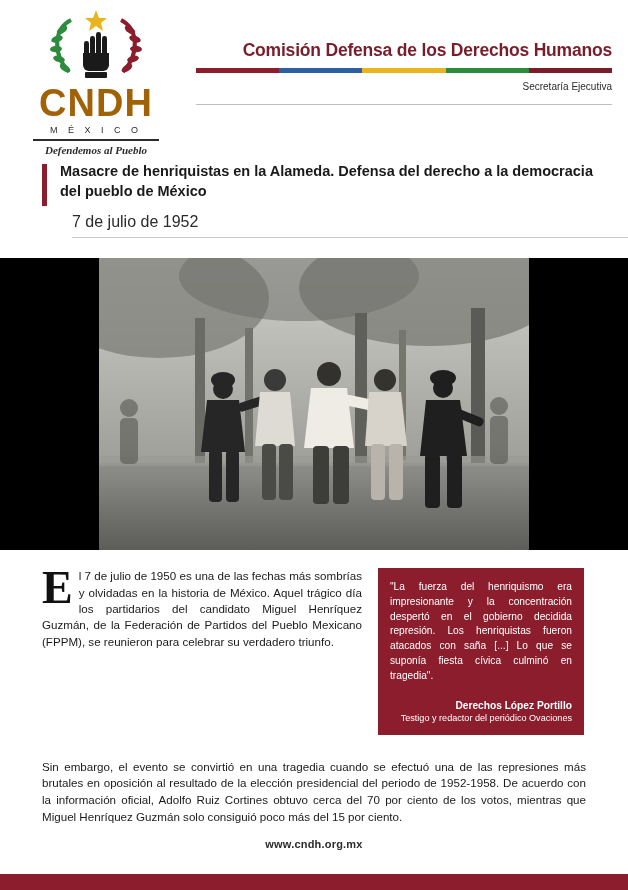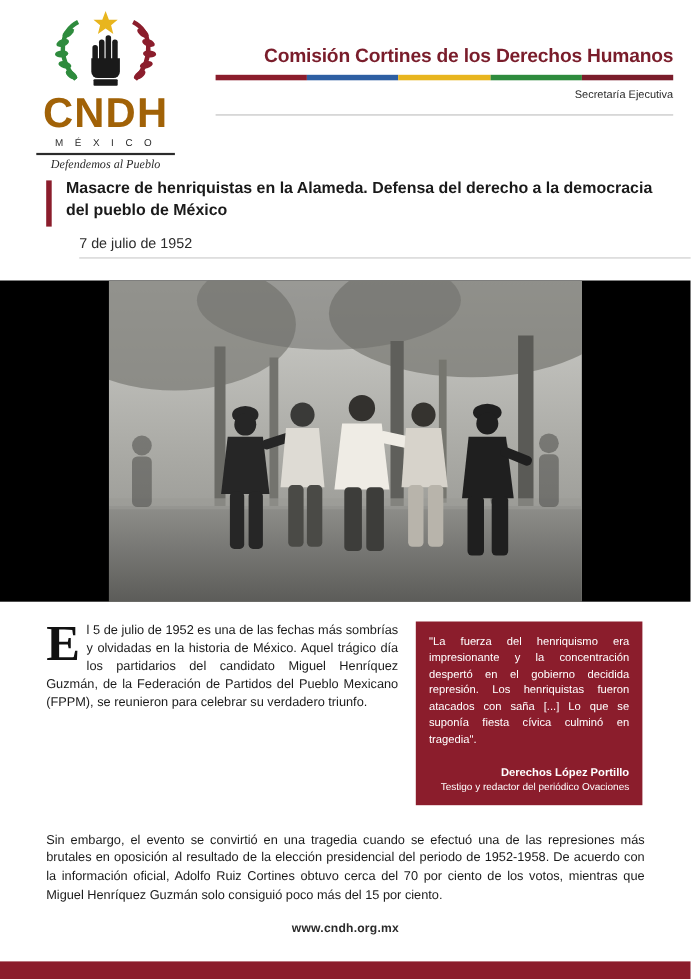--- a/index.html
+++ b/index.html
@@ -50,21 +50,21 @@
     margin-top: 3px;
   }
   .logo-rule {
     width: 126px; height: 2px;
     background: #2b2b2b;
     margin: 4px auto 3px auto;
   }
   .logo-tag {
     font-family: "Liberation Serif", serif;
     font-style: italic;
-    font-weight: normal;
+    font-weight: bold;
     font-size: 11px;
     color: #2b2b2b;
   }
 
   .header-right {
     position: absolute;
     left: 196px; top: 40px;
     right: 16px;
   }
   .org-title {
@@ -109,21 +109,21 @@
   .doc-title {
     font-size: 14.5px;
     font-weight: bold;
     color: #1a1a1a;
     line-height: 1.35;
     max-width: 560px;
   }
   .doc-date {
     margin-top: 12px;
     margin-left: 12px;
-    font-size: 13px;
+    font-size: 16px;
     color: #2b2b2b;
   }
   .date-rule {
     margin: 6px 0 0 12px;
     width: 560px;
     height: 1px;
     background: #c9c9c9;
   }
 
   
@@ -265,21 +265,21 @@
           </g>
         </svg>
       </div>
       <div class="logo-cndh">CNDH</div>
       <div class="logo-mexico">M É X I C O</div>
       <div class="logo-rule"></div>
       <div class="logo-tag">Defendemos al Pueblo</div>
     </div>
 
     <div class="header-right">
-      <div class="org-title">Comisión Cortines de los Derechos Humanos</div>
+      <div class="org-title">Comisión Defensa de los Derechos Humanos</div>
       <div class="color-bar">
         <span style="background:#8b1d2c"></span>
         <span style="background:#2e5fa3"></span>
         <span style="background:#e8b51e"></span>
         <span style="background:#2e8b3d"></span>
         <span style="background:#7a1d2b"></span>
       </div>
       <div class="sub-title">Secretaría Ejecutiva</div>
     </div>
     <div class="header-underline"></div>
@@ -373,21 +373,21 @@
         <rect width="430" height="292" fill="none"></rect>
       </svg>
     </div>
   </div>
 
   <div class="body-wrap">
     <div class="cols">
       <div class="col-text">
         <div class="para">
           <span class="dropcap">E</span>
-          <span>l 5 de julio de 1952 es una de las fechas más sombrías y olvidadas en la historia de México. Aquel trágico día los partidarios del candidato Miguel Henríquez Guzmán, de la Federación de Partidos del Pueblo Mexicano (FPPM), se reunieron para celebrar su verdadero triunfo.</span>
+          <span>l 7 de julio de 1950 es una de las fechas más sombrías y olvidadas en la historia de México. Aquel trágico día los partidarios del candidato Miguel Henríquez Guzmán, de la Federación de Partidos del Pueblo Mexicano (FPPM), se reunieron para celebrar su verdadero triunfo.</span>
         </div>
       </div>
 
       <div class="quote-box">
         <div class="quote-text">"La fuerza del henriquismo era impresionante y la concentración despertó en el gobierno decidida represión. Los henriquistas fueron atacados con saña [...] Lo que se suponía fiesta cívica culminó en tragedia".</div>
         <div class="quote-author">Derechos López Portillo</div>
         <div class="quote-role">Testigo y redactor del periódico Ovaciones</div>
       </div>
     </div>
 

